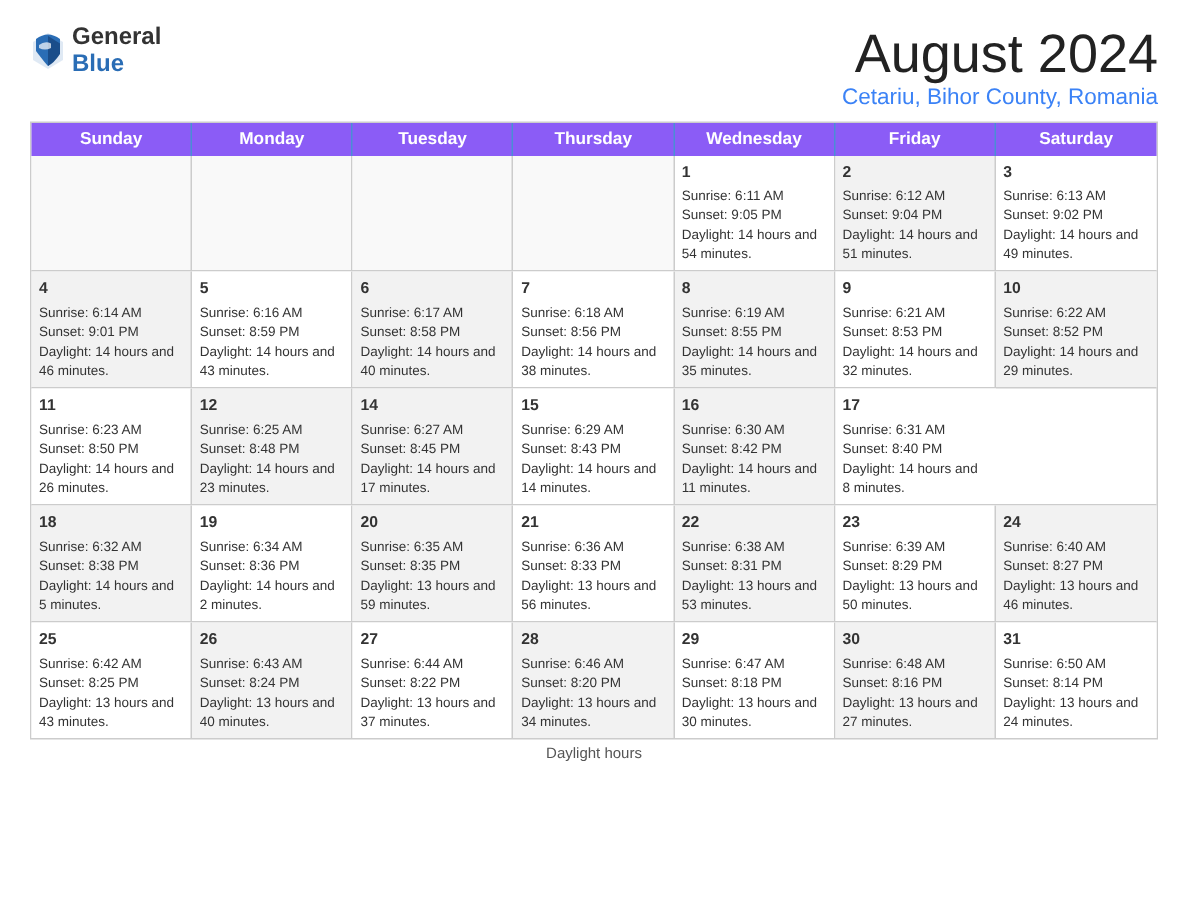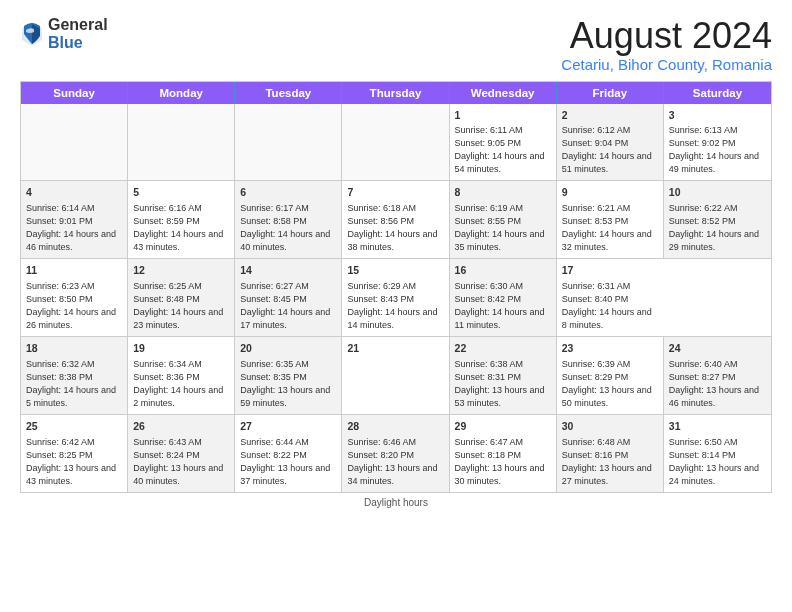--- a/index.html
+++ b/index.html
@@ -276,20 +276,23 @@
 Daylight: 14 hours and 2 minutes.</div>
           </div>
           <div class="cal-cell shaded">
             <span class="day-num">20</span>
             <div class="cell-text" style="white-space: pre-line;">Sunrise: 6:35 AM
 Sunset: 8:35 PM
 Daylight: 13 hours and 59 minutes.</div>
           </div>
           <div class="cal-cell">
             <span class="day-num">21</span>
+            <div class="cell-text" style="white-space: pre-line;">Sunrise: 6:36 AM
+Sunset: 8:33 PM
+Daylight: 13 hours and 56 minutes.</div>
           </div>
           <div class="cal-cell shaded">
             <span class="day-num">22</span>
             <div class="cell-text" style="white-space: pre-line;">Sunrise: 6:38 AM
 Sunset: 8:31 PM
 Daylight: 13 hours and 53 minutes.</div>
           </div>
           <div class="cal-cell">
             <span class="day-num">23</span>
             <div class="cell-text" style="white-space: pre-line;">Sunrise: 6:39 AM

